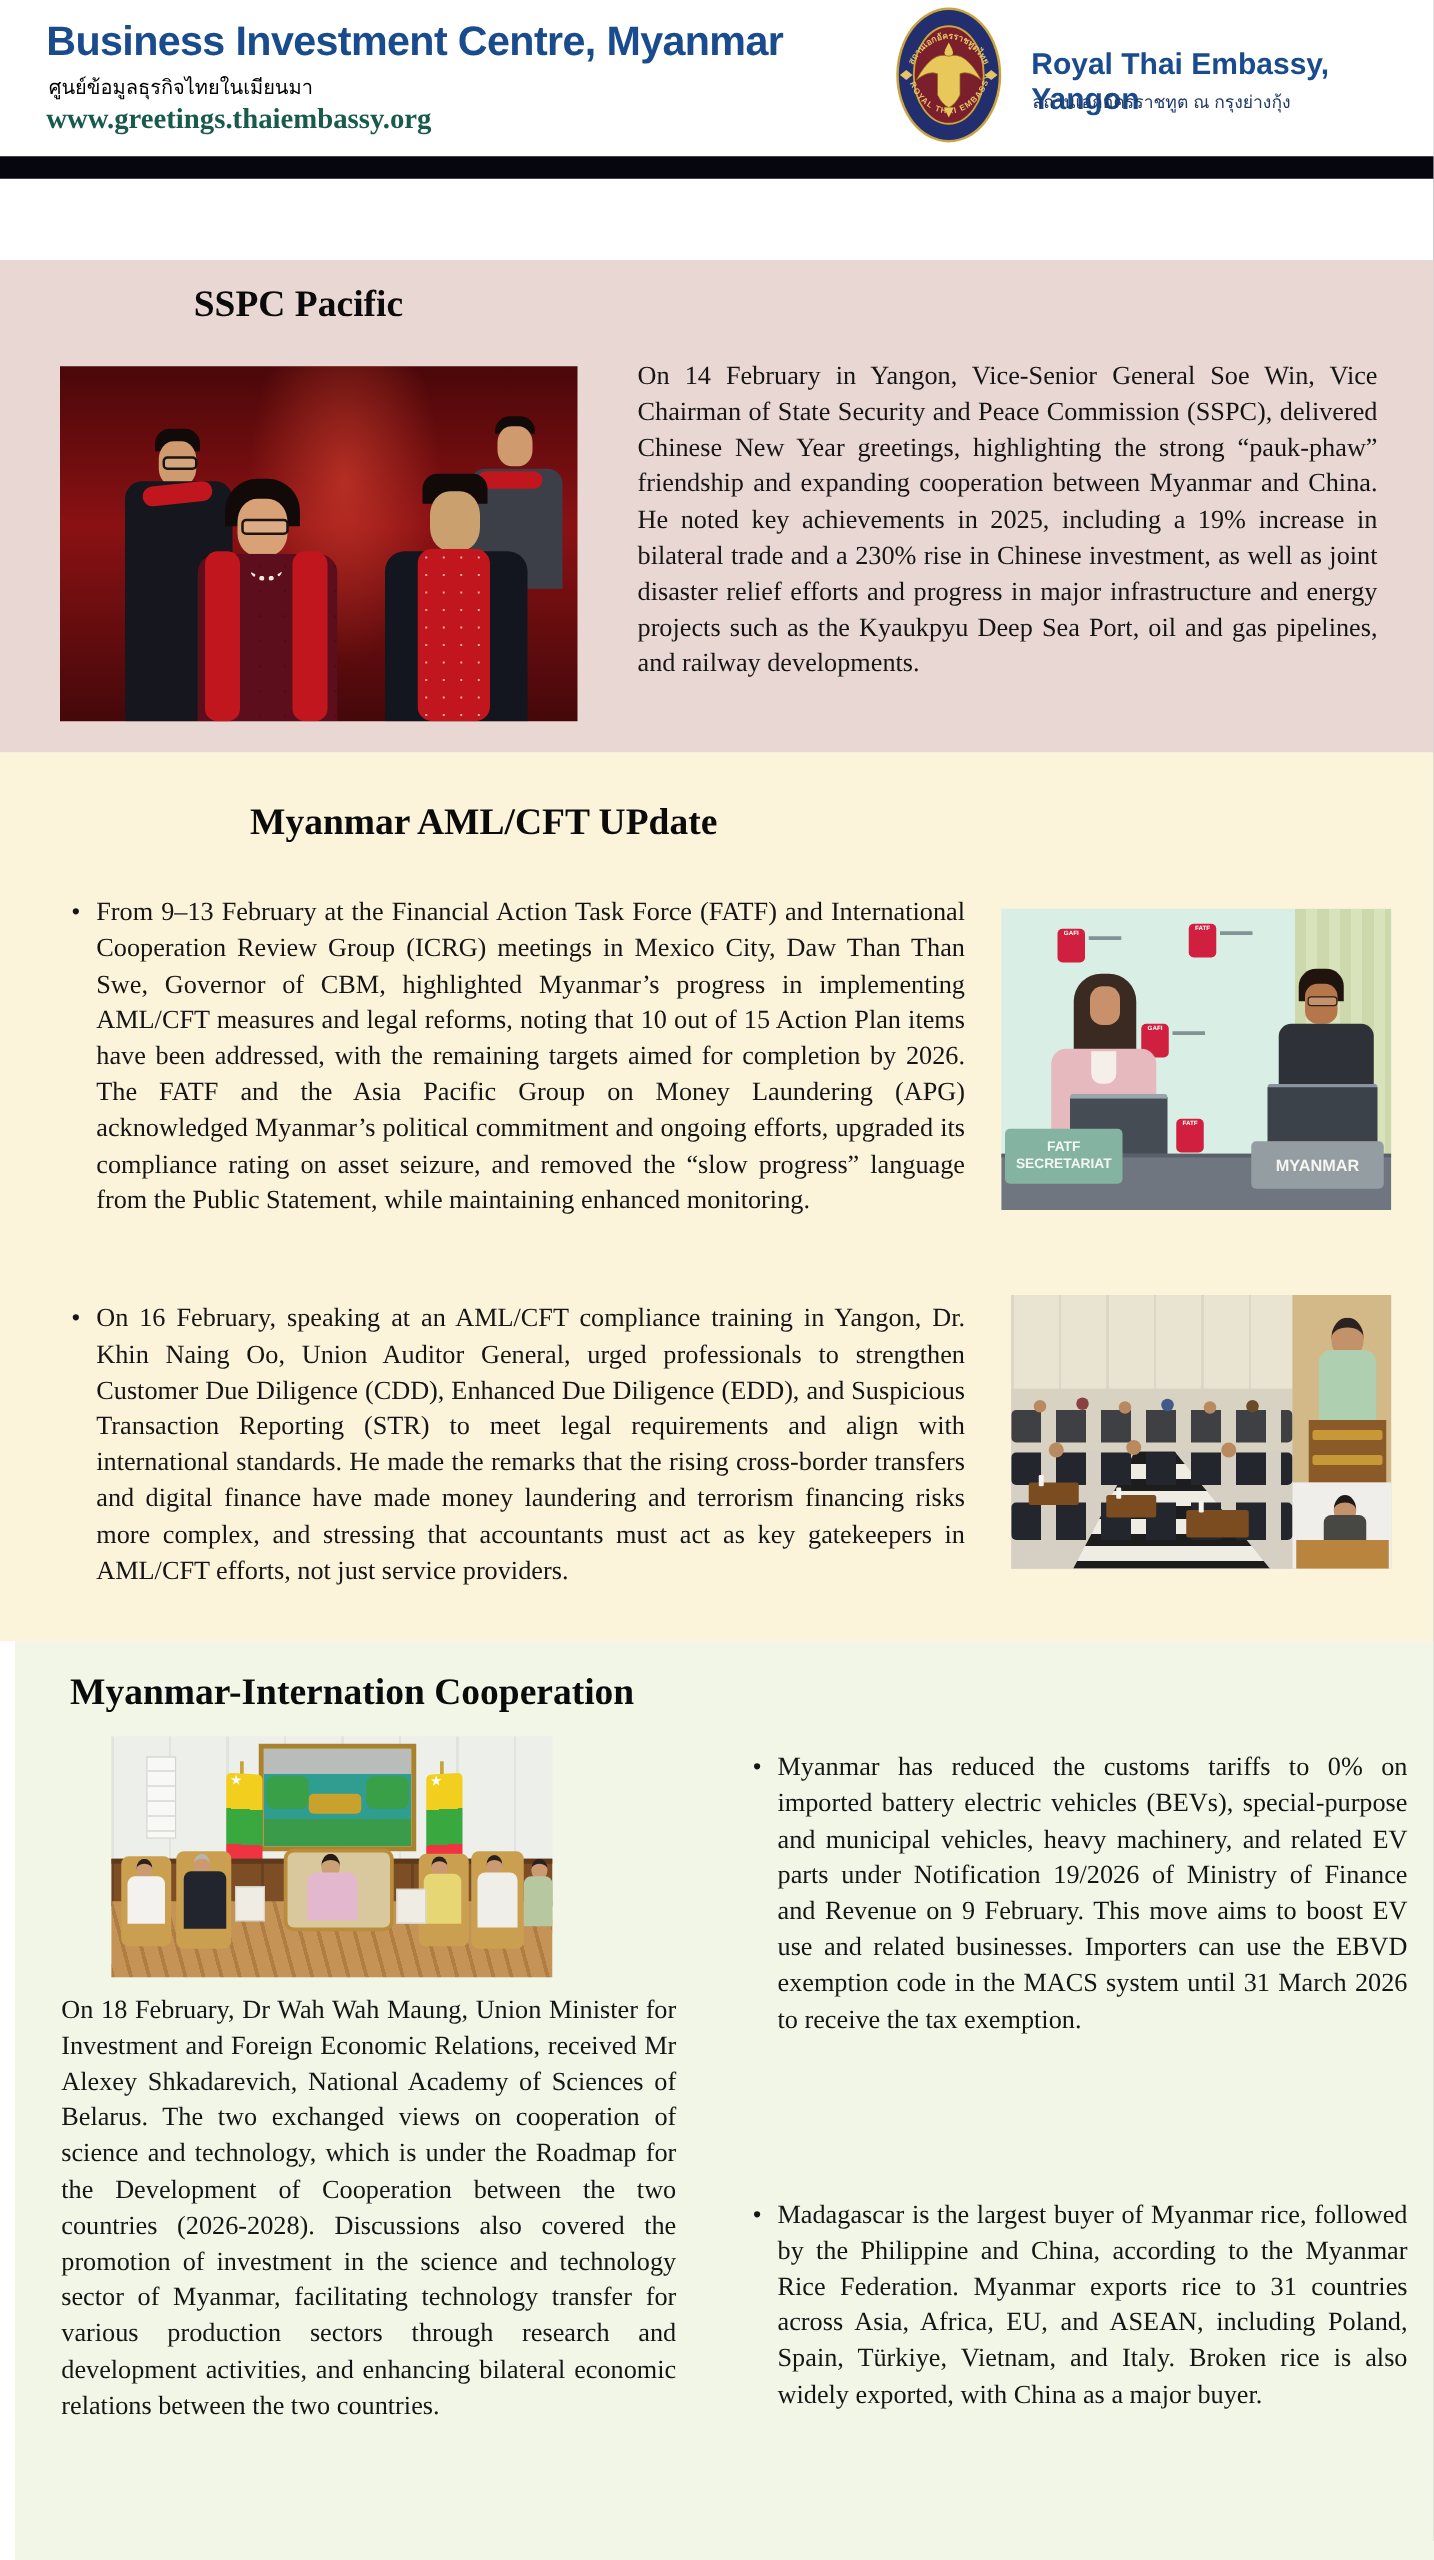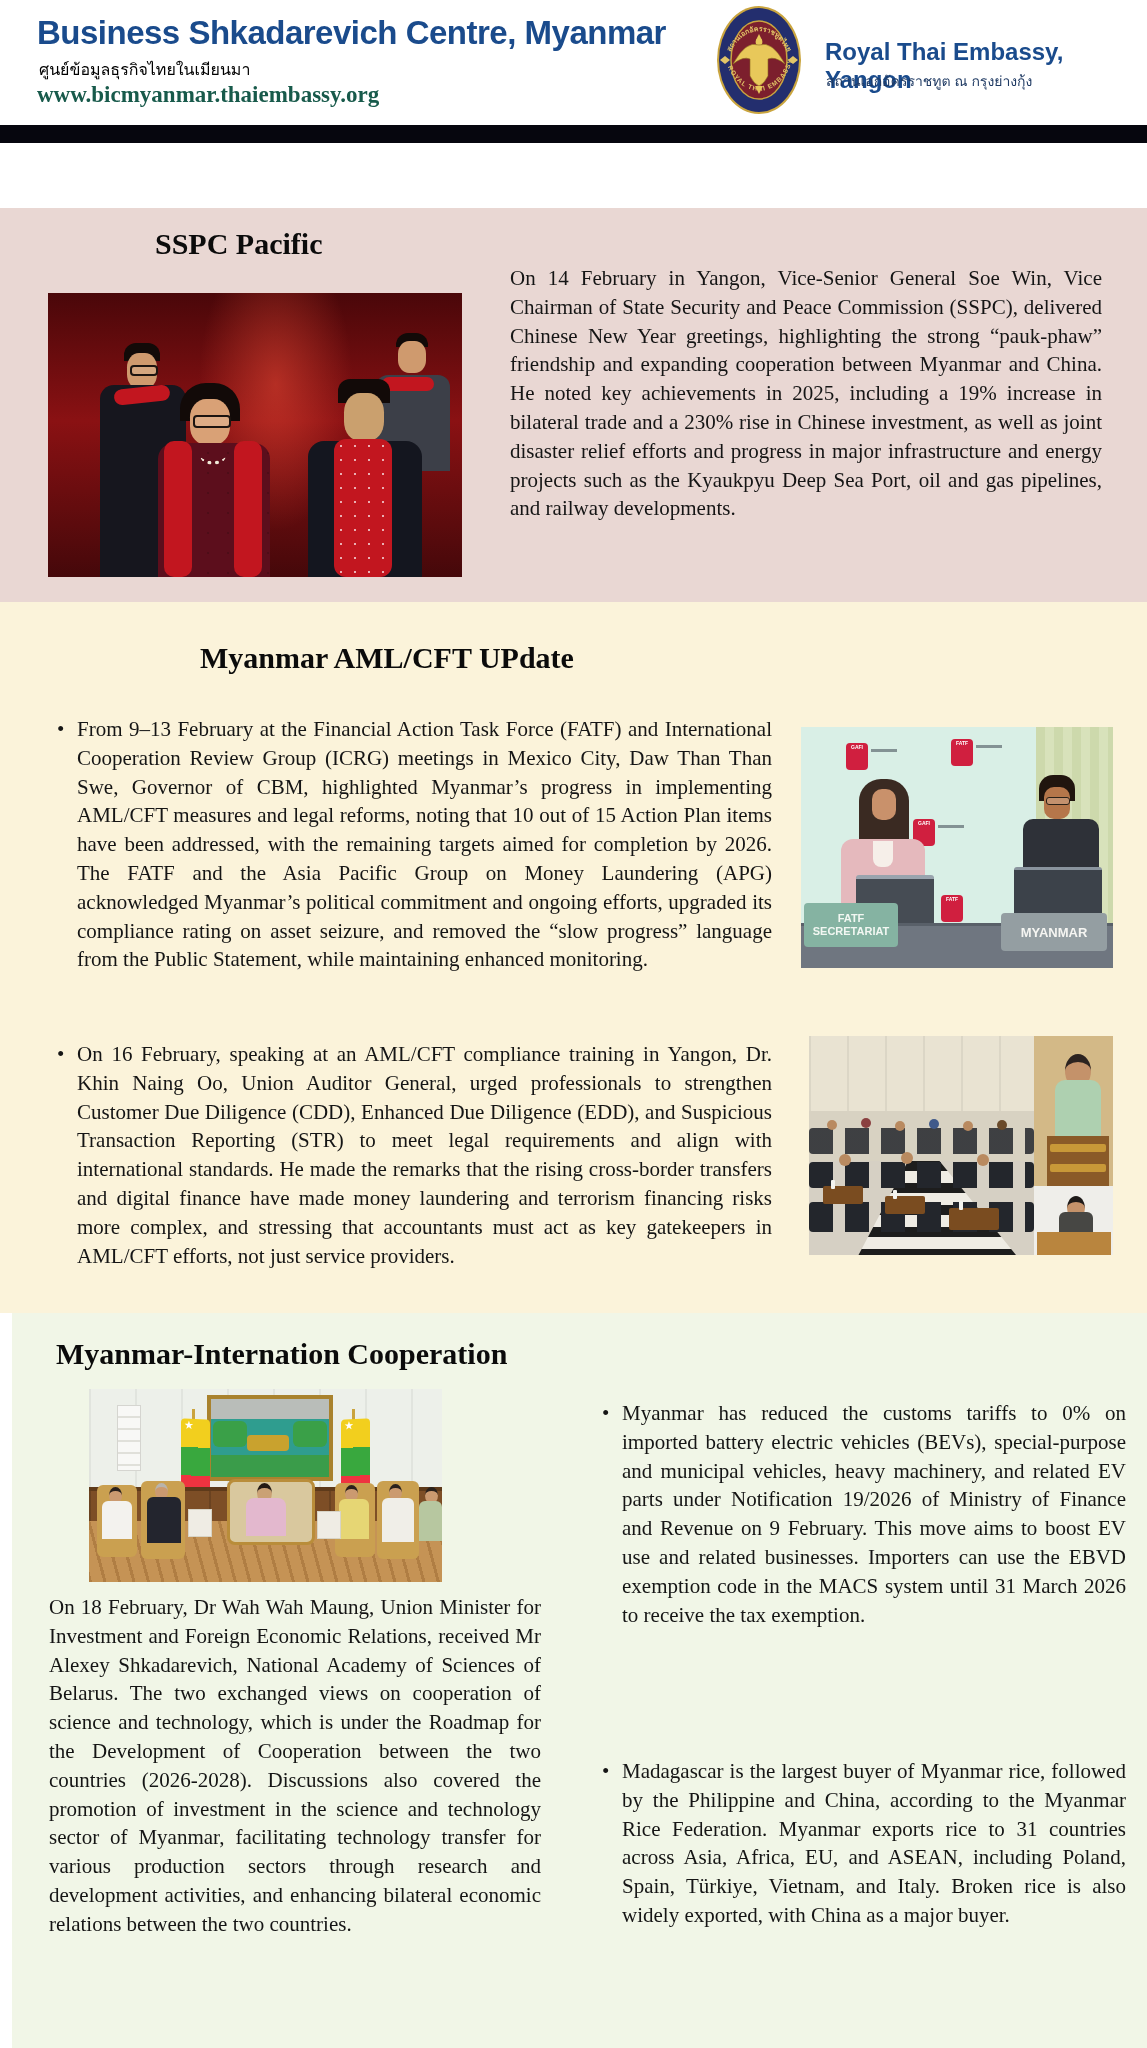--- a/index.html
+++ b/index.html
@@ -35,21 +35,21 @@
   .body-text{font-size:21px;line-height:28.8px;text-align:justify;color:#151515;}
   .bullet-row{display:flex;}
   .bullet-dot{width:20px;flex:0 0 20px;font-size:21px;line-height:28.8px;color:#151515;}
 
   
   .sspc-h{position:absolute;left:155px;top:18px;}
   .sspc-photo{position:absolute;left:48px;top:85px;width:414px;height:284px;overflow:hidden;
       background:
         radial-gradient(110px 210px at 55% 32%, rgba(255,85,60,.45), rgba(255,85,60,0) 70%),
         linear-gradient(180deg,#4a0709,#8a1113 45%,#45080a);}
-  .sspc-text{position:absolute;left:510px;top:56px;width:592px;font-family:Liberation Serif, serif;}
+  .sspc-text{position:absolute;left:510px;top:78px;width:592px;font-family:Liberation Serif, serif;}
 
   
   .aml-h{position:absolute;left:200px;top:38px;}
   .aml-b1{position:absolute;left:57px;top:113px;width:715px;}
   .aml-b2{position:absolute;left:57px;top:438px;width:715px;}
   .aml-photo1{position:absolute;left:801px;top:125px;width:312px;height:241px;overflow:hidden;background:#d9efe6;}
   .aml-photo2{position:absolute;left:809px;top:434px;width:304px;height:219px;overflow:hidden;background:#d6d0c4;}
 
   
   .coop-h{position:absolute;left:44px;top:23px;}
@@ -147,23 +147,23 @@
   .c-tbl{position:absolute;width:22px;height:26px;background:#efece4;border:1px solid #d8d4c6;}
 
   .seal-ring-text{font-family:"Liberation Sans",sans-serif;font-weight:bold;fill:#e3c568;}
 </style>
 </head>
 <body>
 
 <div class="page">
 
   <div class="header">
-    <div class="bic-title">Business Shkadarevich Centre, Myanmar</div>
+    <div class="bic-title">Business Investment Centre, Myanmar</div>
     <div class="bic-thai">ศูนย์ข้อมูลธุรกิจไทยในเมียนมา</div>
-    <div class="bic-url">www.bicmyanmar.thaiembassy.org</div>
+    <div class="bic-url">www.greetings.thaiembassy.org</div>
 
     <svg class="seal" viewBox="0 0 86 112">
       <ellipse cx="43" cy="56" rx="42" ry="54" fill="#caa53f"></ellipse>
       <ellipse cx="43" cy="56" rx="40" ry="52" fill="#232e6e"></ellipse>
       <ellipse cx="43" cy="56" rx="28" ry="39" fill="#7c1f2d" stroke="#caa53f" stroke-width="1.5"></ellipse>
       <path d="M4,56 l5,-4 5,4 -5,4 z" fill="#e3c568"></path>
       <path d="M72,56 l5,-4 5,4 -5,4 z" fill="#e3c568"></path>
       <defs>
         <path id="arcTop" d="M 10,62 A 34 46 0 0 1 76,62"></path>
         <path id="arcBot" d="M 8,50 A 36 48 0 0 0 78,50"></path>

